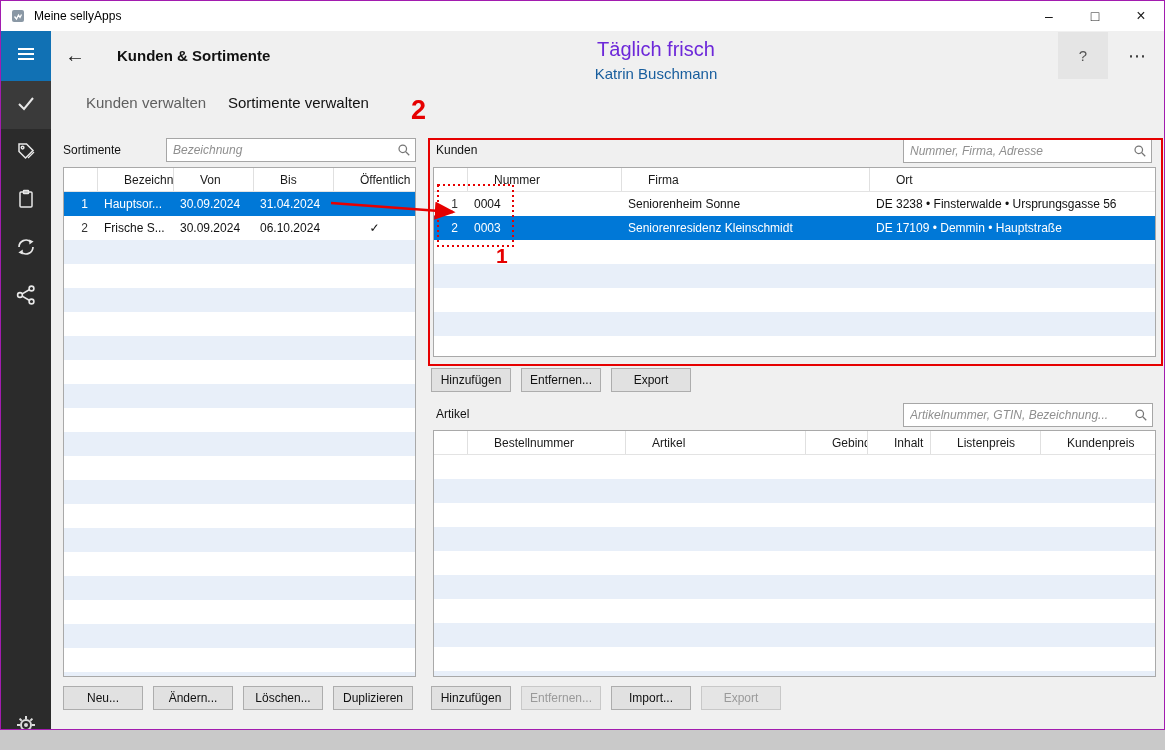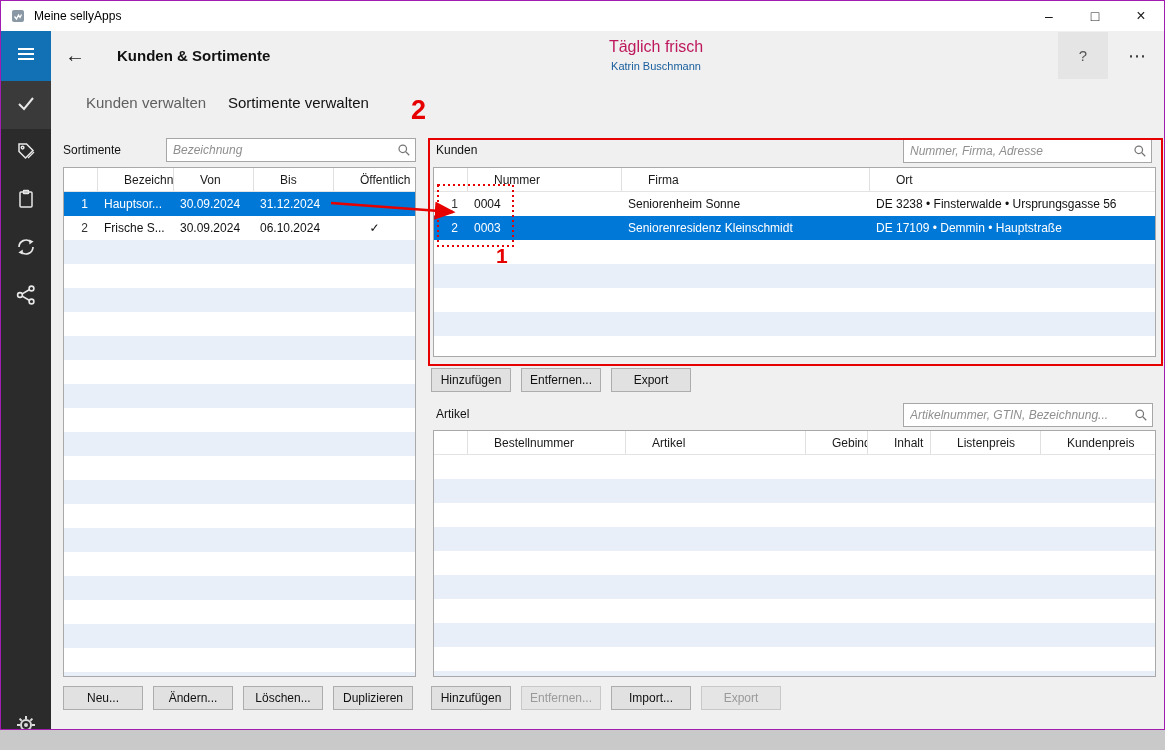--- a/index.html
+++ b/index.html
@@ -27,22 +27,22 @@
   .sidebar { position:absolute; left:0; top:30px; width:50px; height:720px; background:#2b2b2b; }
   .tile { width:50px; height:48px; display:flex; align-items:center; justify-content:center; }
   .tile.hamburger { height:50px; background:#1171b4; }
   .tile.lighter { background:#3a3a3a; }
   .tile.gear { position:absolute; bottom:0; left:0; }
   
   .back-arrow { position:absolute; left:60px; top:40px; width:28px; height:28px;
     font-size:20px; color:#1a1a1a; display:flex; align-items:center; justify-content:center; }
   .page-title { position:absolute; left:116px; top:46px; font-size:15px; font-weight:bold; color:#111; }
   .org-block { position:absolute; left:505px; top:37px; width:300px; text-align:center; }
-  .org-name { font-size:16px; color:#be185d; }
-  .user-name { font-size:11px; color:#175d9d; margin-top:4px; }
+  .org-name { font-size:20px; color:#6d28d9; }
+  .user-name { font-size:15px; color:#175d9d; margin-top:4px; }
   .help-btn { position:absolute; left:1057px; top:31px; width:50px; height:47px; background:#e5e5e5;
     display:flex; align-items:center; justify-content:center; font-size:15px; color:#555; }
   .more-btn { position:absolute; left:1112px; top:31px; width:48px; height:47px;
     display:flex; align-items:center; justify-content:center; font-size:18px; color:#333; }
   
   .tab { position:absolute; top:93px; font-size:15px; }
   .tab.inactive { color:#5f5f5f; }
   .tab.active { font-weight:normal; color:#111; }
   
   .panel-label { position:absolute; font-size:12px; color:#111; }
@@ -200,21 +200,21 @@
       <div class="hc">Bezeichnu...</div>
       <div class="hc">Von</div>
       <div class="hc">Bis</div>
       <div class="hc">Öffentlich</div>
     </div>
     <div class="tbody" id="sort-body">
       <div class="trow g-sort selected">
         <div class="c num">1</div>
         <div class="c">Hauptsor...</div>
         <div class="c">30.09.2024</div>
-        <div class="c">31.12.2024</div>
+        <div class="c">31.04.2024</div>
         <div class="c center"></div>
       </div>
       <div class="trow g-sort">
         <div class="c num">2</div>
         <div class="c">Frische S...</div>
         <div class="c">30.09.2024</div>
         <div class="c">06.10.2024</div>
         <div class="c center">✓</div>
       </div>
     <div class="trow g-sort"></div>

